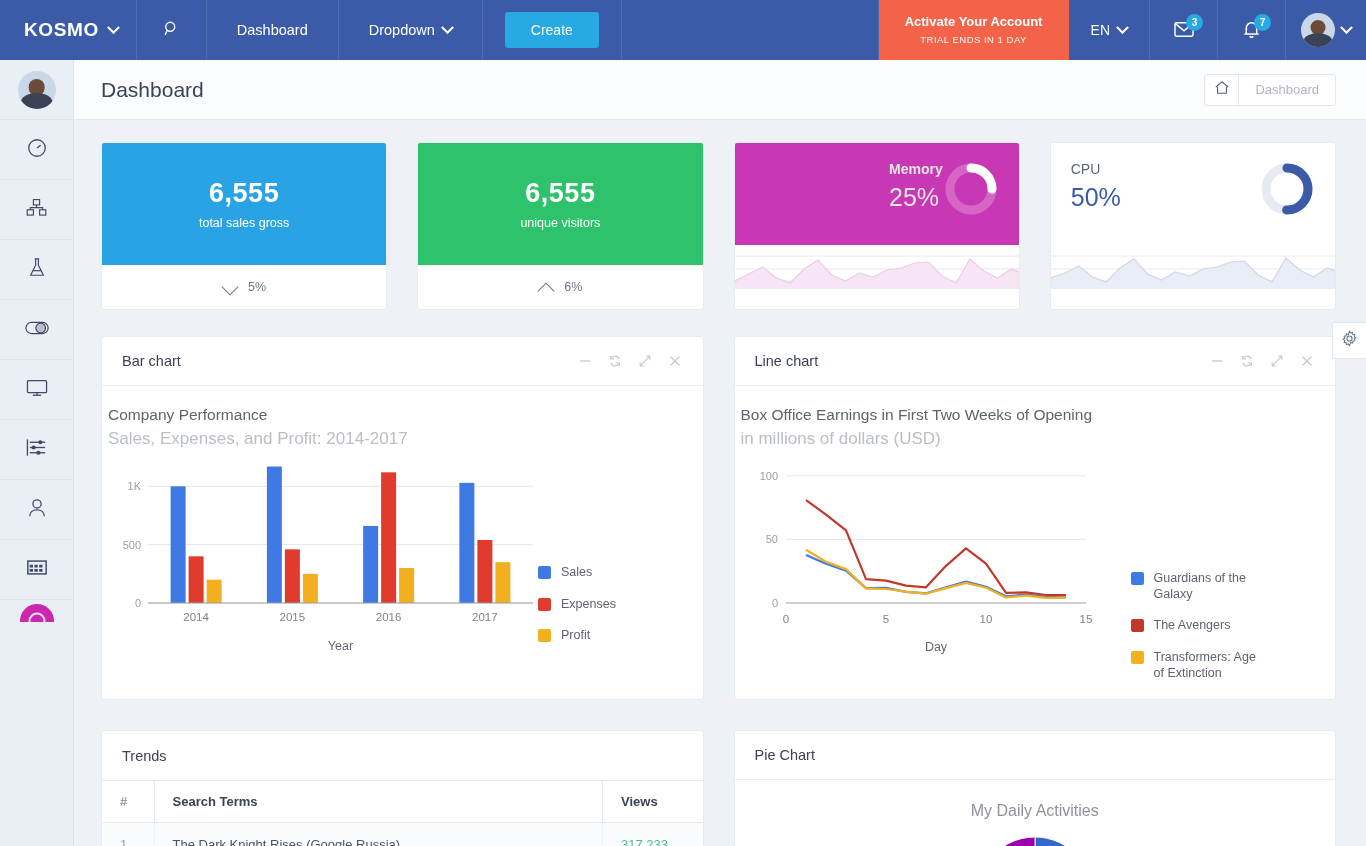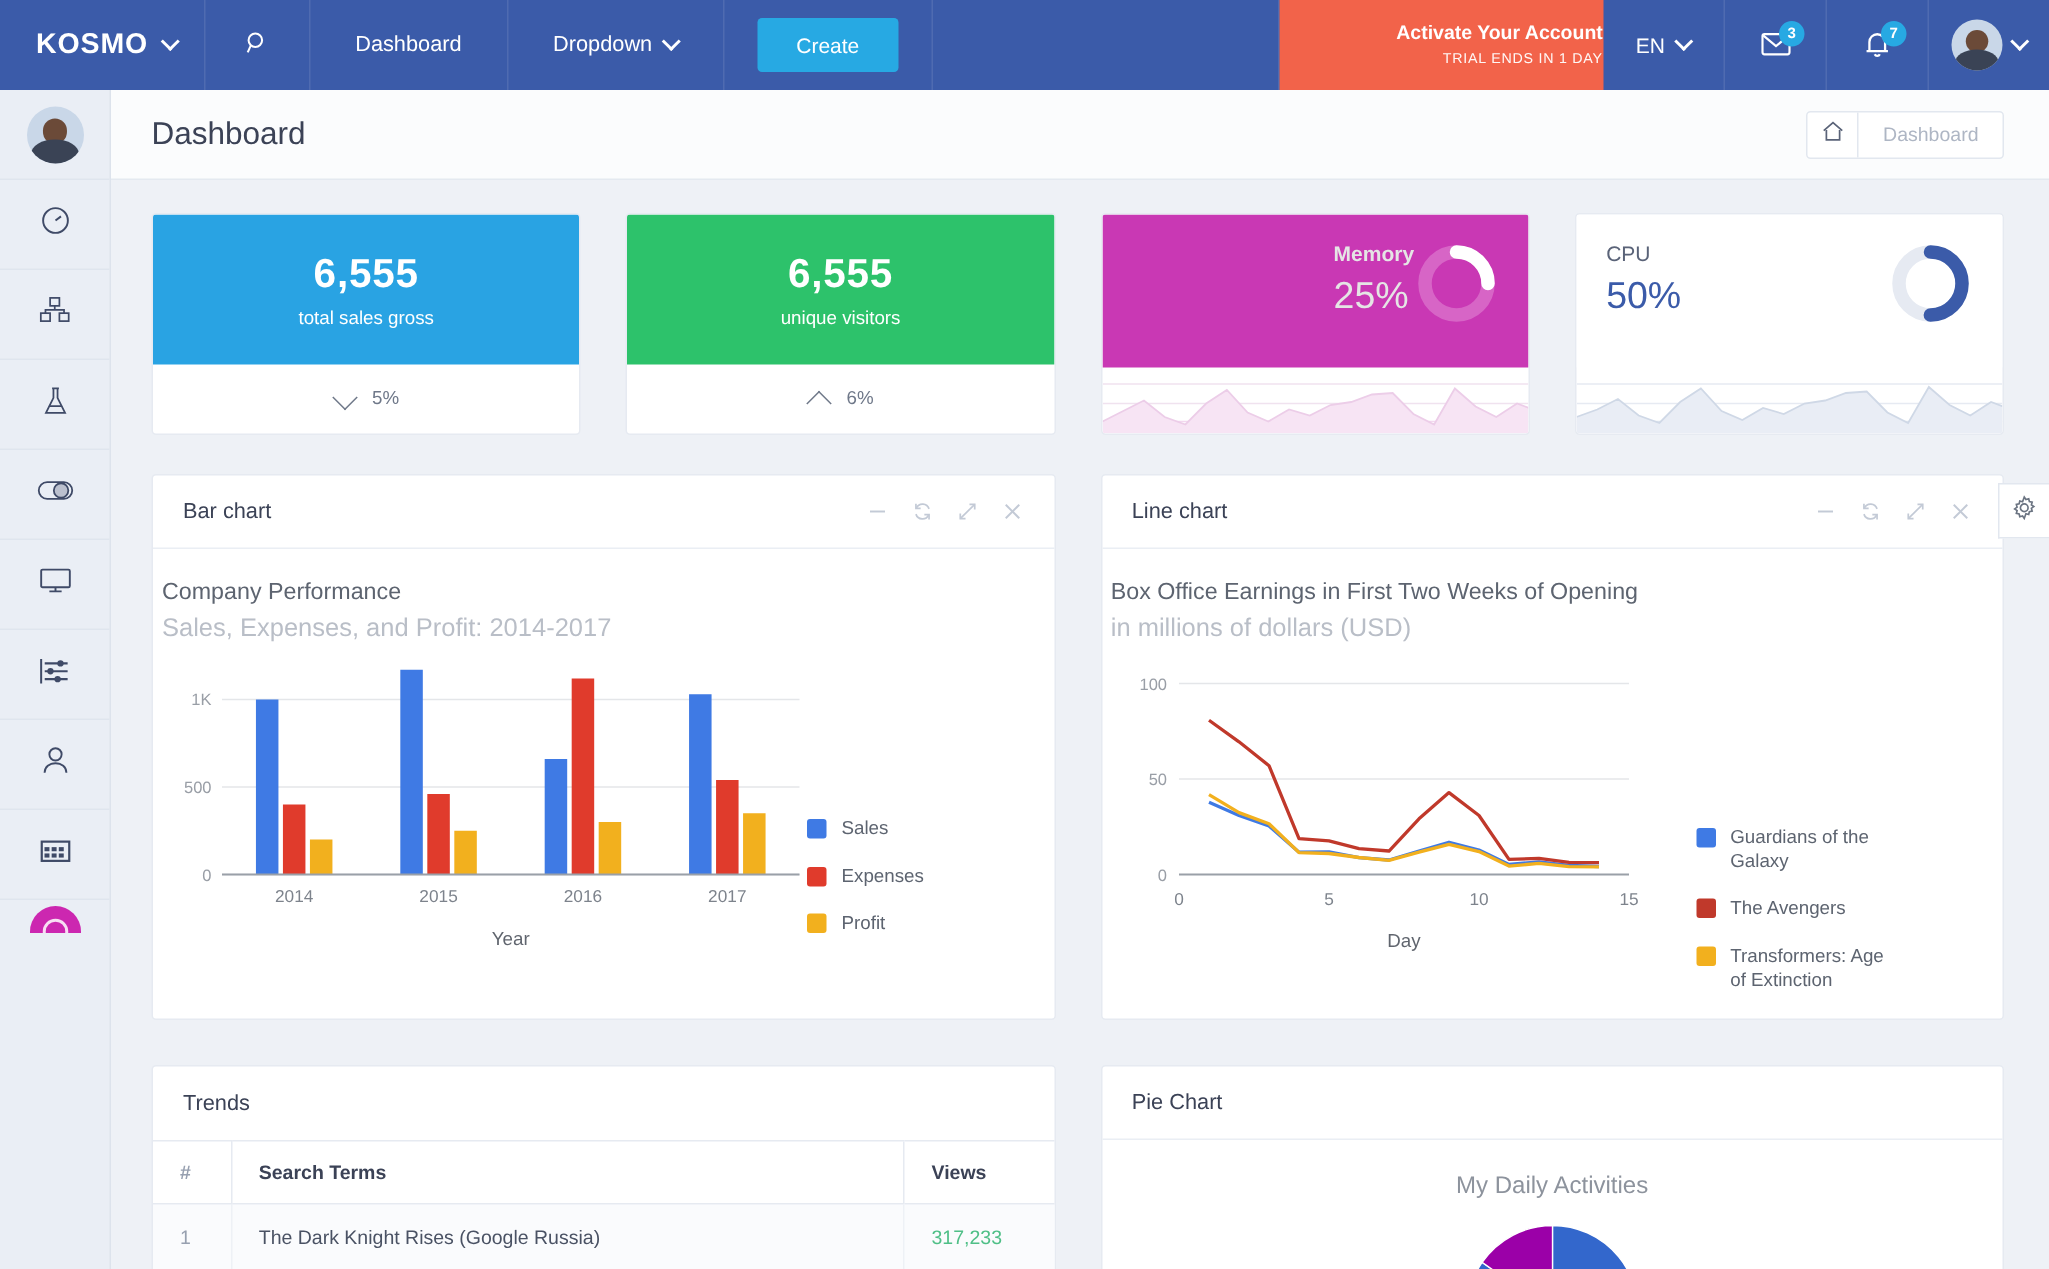--- a/index.html
+++ b/index.html
@@ -35,22 +35,22 @@
   .nav-create-cell { padding: 0 22px; border-right: 1px solid rgba(255,255,255,.10); }
   .btn-create {
     background: #27a9e3; color: #fff; border: none;
     font-size: 14px; font-family: inherit;
     padding: 10px 26px; border-radius: 3px; cursor: pointer;
     font-weight: 500;
   }
   .nav-spacer { flex: 1; border-right: 1px solid rgba(255,255,255,.10); }
   .trial {
     background: #f2634a; color: #fff;
-    display: flex; flex-direction: column; align-items: flex-end; justify-content: center;
-    width: 216px; height: 60px; line-height: 1.25;
+    display: flex; flex-direction: column; align-items: center; justify-content: center;
+    width: 190px; height: 60px; line-height: 1.25;
   }
   .trial .t1 { font-size: 13px; font-weight: bold; }
   .trial .t2 { font-size: 9.5px; letter-spacing: .5px; margin-top: 3px; opacity: .95; }
   .nav-lang { padding: 0 22px; }
   .nav-icon-cell { position: relative; width: 68px; padding: 0; }
   .badge {
     position: absolute; top: 14px; right: 14px;
     background: #27a9e3; color: #fff;
     min-width: 17px; height: 17px; border-radius: 9px;
     font-size: 10px; display: flex; align-items: center; justify-content: center;
@@ -111,21 +111,21 @@
   .crumbbox { display: flex; align-items: stretch; border: 1px solid #e2e7ef; border-radius: 3px; background: #fff; height: 32px; }
   .crumb-home { width: 34px; display: flex; align-items: center; justify-content: center; border-right: 1px solid #e2e7ef; color: #5a6378; }
   .crumb-txt { display: flex; align-items: center; padding: 0 16px; font-size: 13px; color: #aeb6c4; }
 
   .scroll { padding: 22px 30px 0 27px; }
   .row { display: flex; gap: 30px; }
 
   
   .stats { display: flex; gap: 30px; margin-bottom: 26px; }
   .stat { width: 288px; background: #fff; border: 1px solid #e6eaf1; border-radius: 3px; overflow: hidden; }
-  .stat-top { height: 100px; display: flex; flex-direction: column; align-items: center; justify-content: center; color: #fff; }
+  .stat-top { height: 122px; display: flex; flex-direction: column; align-items: center; justify-content: center; color: #fff; }
   .stat-top .big { font-size: 27px; font-weight: bold; letter-spacing: .5px; }
   .stat-top .sub { font-size: 12.5px; margin-top: 7px; }
   .stat-foot { height: 44px; display: flex; align-items: center; justify-content: center; gap: 10px; font-size: 12.5px; color: #6f7889; }
   .arr { width: 16px; height: 9px; position: relative; }
   .arr::before {
     content: ""; position: absolute; left: 2px; top: 0;
     width: 11px; height: 11px;
     border-left: 1.6px solid #6f7889; border-bottom: 1.6px solid #6f7889;
   }
   .arr.down::before { transform: rotate(-45deg); top: -2px; }

